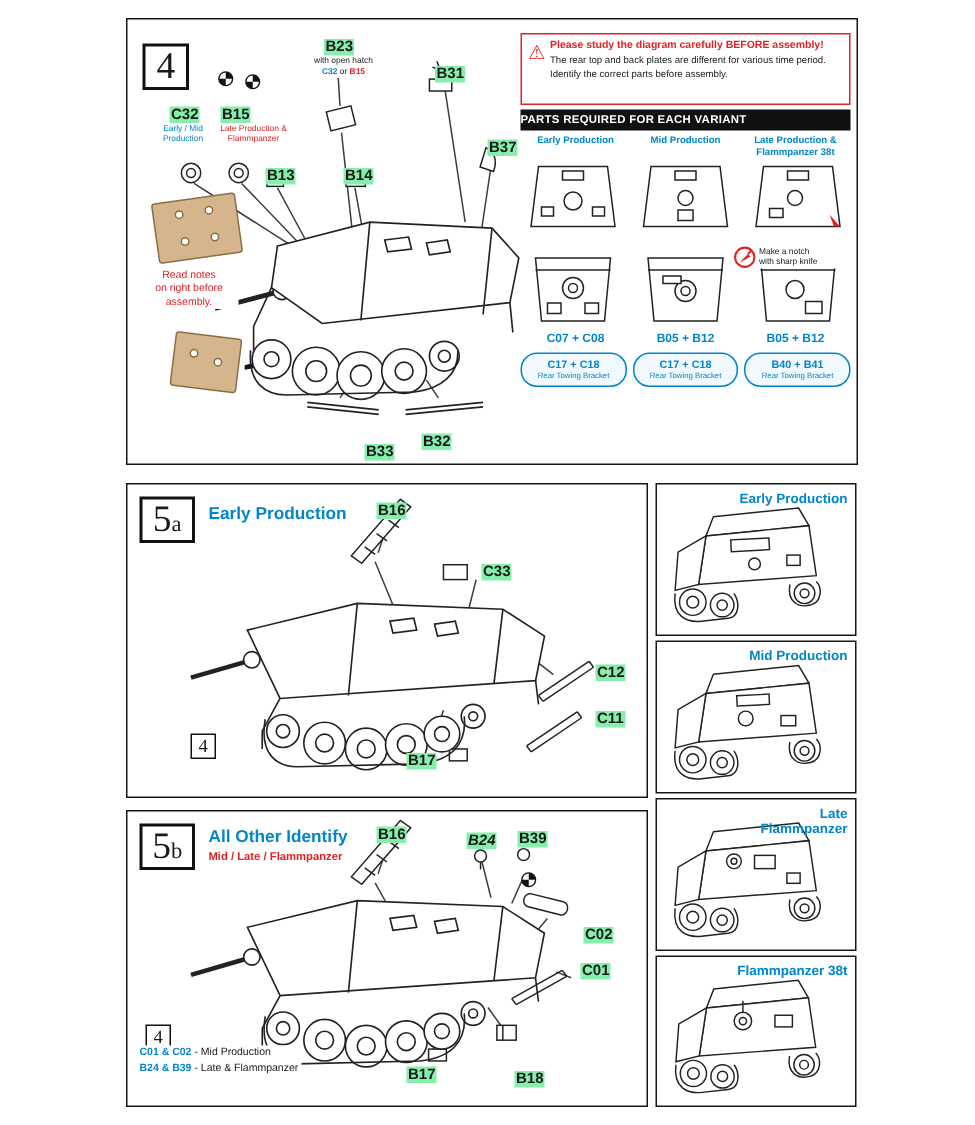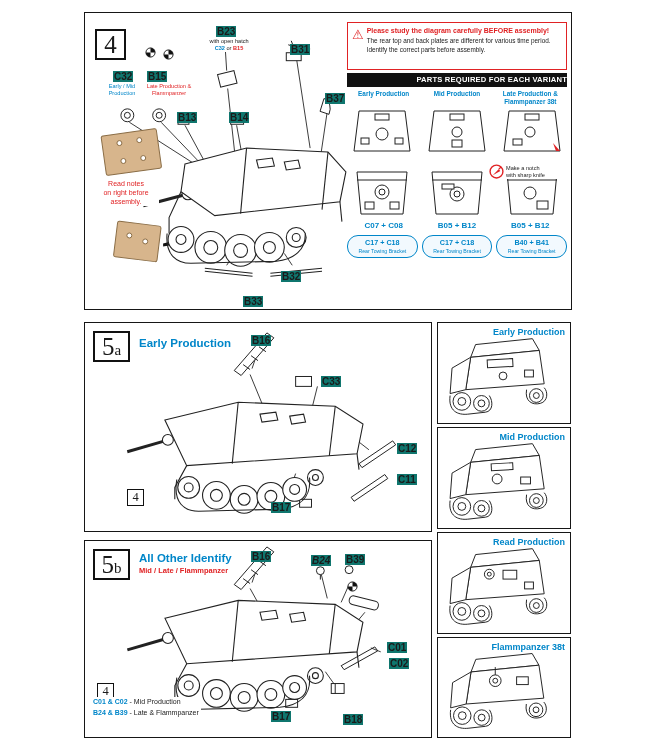--- a/index.html
+++ b/index.html
@@ -1,39 +1,39 @@
 <!DOCTYPE html>
 <html style="--blue: #0086c9; --red: #e02224; --tan: #d7b58c;"><head>
 <meta charset="utf-8">
 <style>
   * { margin:0; padding:0; box-sizing:border-box; }
   html,body { width:650px; height:750px; }
   body { background:#fff; font-family:"Liberation Sans", sans-serif; color:#1a1a1a; position:relative; }
   .page { position:absolute; inset:0; background:#fff; overflow:hidden; }
   .box { position:absolute; border:1.6px solid #161616; background:#fff; overflow:hidden; }
   .fit { position:absolute; left:0; top:0; width:100%; height:100%; z-index:0; }
-  .pl { position:absolute; font-weight:700; font-size:10px; z-index:2; white-space:nowrap; background:#0f766e; padding:0 1px; line-height:1.1; }
+  .pl { position:absolute; font-weight:700; font-size:10px; z-index:2; white-space:nowrap; background:#86efac; padding:0 1px; line-height:1.1; }
   .tinynote { position:absolute; z-index:2; font-size:5.6px; text-align:center; background:#fff; line-height:1.25; }
   .blue { color:var(--blue); }
   .red  { color:var(--red); }
   .badge { position:absolute; z-index:4; background:#fff; border:2.2px solid #111; font-family:"Liberation Serif", serif; display:flex; align-items:center; justify-content:center; }
   .badge-lg { width:31px; height:31px; font-size:25px; }
   .badge-step { width:37px; height:31px; font-size:25px; }
   .badge-step .suffix { font-size:15px; margin-top:7px; }
   .badge-sm { width:17px; height:17px; border-width:1.6px; font-size:12.5px; }
   .section-title { position:absolute; z-index:3; font-weight:700; font-size:11.5px; color:var(--blue); white-space:nowrap; }
   .section-sub { position:absolute; z-index:3; font-weight:700; font-size:7.5px; color:var(--red); white-space:nowrap; }
   .sprue-icon { position:absolute; z-index:3; width:11px; height:11px; }
   
   .right-panel { position:absolute; z-index:5; left:262px; top:9px; width:220px; height:284px; background:#fff; }
   .warning-box { border:1.6px solid var(--red); height:48px; display:flex; align-items:flex-start; padding:3px 4px; gap:3px; }
   .warn-glyph { color:var(--red); font-size:13px; line-height:1; flex:0 0 auto; margin-top:2px; }
   .warn-l1 { display:block; color:var(--red); font-weight:700; font-size:7px; line-height:1.3; }
   .warn-l2 { display:block; color:#222; font-size:6.4px; line-height:1.35; margin-top:2px; }
-  .parts-title { margin-top:3px; background:#111; color:#fff; font-weight:700; font-size:7.6px; text-align:right; line-height:14px; height:14px; letter-spacing:0.2px; }
+  .parts-title { margin-top:3px; background:#111; color:#fff; font-weight:700; font-size:7.6px; text-align:left; line-height:14px; height:14px; letter-spacing:0.2px; }
   .col-headers { display:flex; margin-top:3px; }
   .col-headers > div { flex:1; text-align:center; color:var(--blue); font-weight:700; font-size:6.4px; line-height:1.25; padding:0 2px; }
   .plate-row { display:flex; justify-content:space-between; }
   .plate-cell { width:70px; height:52px; }
   .plate-cell svg { width:70px; height:52px; display:block; }
   .plate-labels { display:flex; margin-top:1px; }
   .plate-labels > div { flex:1; text-align:center; color:var(--blue); font-weight:700; font-size:8px; }
   .bracket-row { display:flex; gap:4px; margin-top:5px; }
   .bracket-box { flex:1; border:1.5px solid var(--blue); border-radius:11px; background:#f2f9fe; text-align:center; padding:2px 0 3px; }
   .bracket-parts { color:var(--blue); font-weight:700; font-size:7.2px; }
@@ -144,21 +144,21 @@
     <div class="pl" style="left:28px; top:58px;">C32</div>
     <div class="tinynote blue" style="left:14px; top:70px; width:46px;">Early / Mid Production</div>
     <div class="pl" style="left:62px; top:58px;">B15</div>
     <div class="tinynote red" style="left:58px; top:70px; width:52px;">Late Production &amp; Flammpanzer</div>
 
     <div class="pl" style="left:205px; top:31px;">B31</div>
     <div class="pl" style="left:240px; top:80px;">B37</div>
     <div class="pl" style="left:92px; top:99px;text-align:right;">B13</div>
     <div class="pl" style="left:144px; top:99px;">B14</div>
     <div class="pl" style="left:130px; top:283px;margin-left:28px;">B33</div>
-    <div class="pl" style="left:196px; top:258px;">B32</div>
+    <div class="pl" style="left:196px; top:276px;">B32</div>
 
     <div class="read-note">
       <span>Read notes</span><br>
       <span>on right before</span><br>
       <span>assembly.</span>
     </div>
 
     <div class="right-panel">
 
       <div class="warning-box">
@@ -415,21 +415,21 @@
     <div class="section-sub" style="left:54px; top:25px;">Mid / Late / Flammpanzer</div>
 
     <div class="pl" style="left:166px; top:10px;">B16</div>
     <div class="pl" style="left:226px; top:14px;font-style:italic;">B24</div>
     <div class="pl" style="left:260px; top:13px;">B39</div>
     <svg class="sprue-icon" style="left:262px; top:40px;" viewBox="0 0 12 12">
       <circle cx="6" cy="6" r="5" fill="#fff" stroke="#111"></circle>
       <path d="M6,6 L6,1 A5,5 0 0,1 11,6 Z" fill="#111"></path>
       <path d="M6,6 L6,11 A5,5 0 0,1 1,6 Z" fill="#111"></path>
     </svg>
-    <div class="pl" style="left:304px; top:77px;margin-top:40px;">C02</div>
+    <div class="pl" style="left:304px; top:77px;">C02</div>
     <div class="pl" style="left:302px; top:101px;">C01</div>
     <div class="pl" style="left:258px; top:157px;margin-top:16px;">B18</div>
     <div class="pl" style="left:186px; top:170px;">B17</div>
 
     <div class="badge badge-sm" style="left:12px; top:142px;">
       <span>4</span>
     </div>
 
     <div class="kit-notes">
       <div>
@@ -481,21 +481,21 @@
           <circle cx="44" cy="82" r="3.5"></circle>
         <path d="M12,74 C10,90 20,94 30,93 L48,91 C56,90 56,80 52,74" fill="none"></path>
         <circle cx="100" cy="74" r="7"></circle>
           <circle cx="100" cy="74" r="3"></circle>
         <path d="M90,68 C88,80 96,84 104,82 C112,80 112,70 108,66" fill="none"></path>
       </g>
     </svg>
   </section>
 
   <section class="box" style="left:437px; top:532px; width:134px; height:102px;">
-    <div class="variant-label">Read Production</div>
+    <div class="variant-label">Late Flammpanzer</div>
     <svg class="fit" viewBox="0 0 134 102">
       <g stroke="#222" fill="#fff" stroke-width="1">
         <polygon points="38,22 96,16 103,28 33,35"></polygon>
         <polygon points="33,35 103,28 108,62 28,68"></polygon>
         <polygon points="33,35 14,46 12,72 28,68"></polygon>
         <circle cx="52" cy="42" r="5"></circle>
           <circle cx="52" cy="42" r="2"></circle>
         <rect x="66" y="38" width="14" height="9"></rect>
         <rect x="88" y="50" width="9" height="7"></rect>
         <circle cx="24" cy="80" r="9"></circle>

